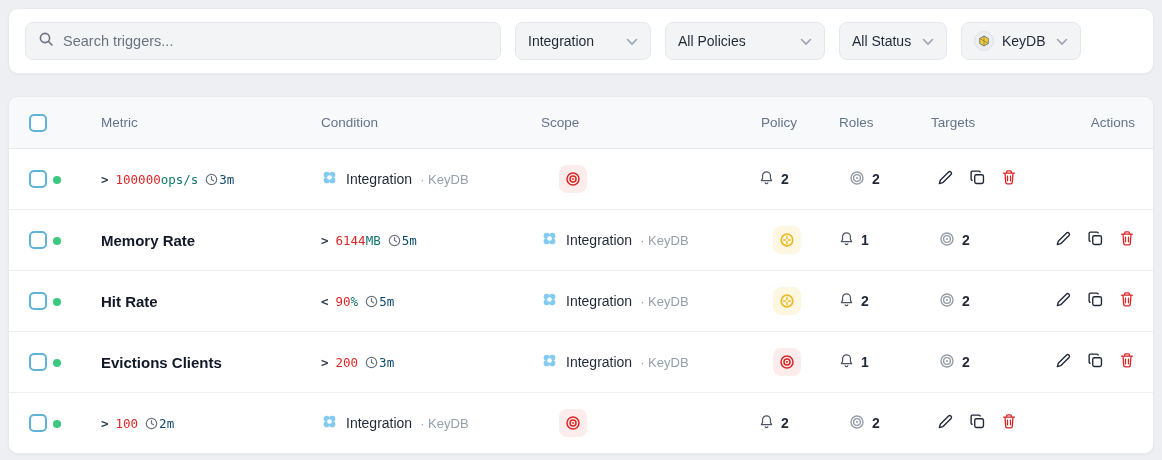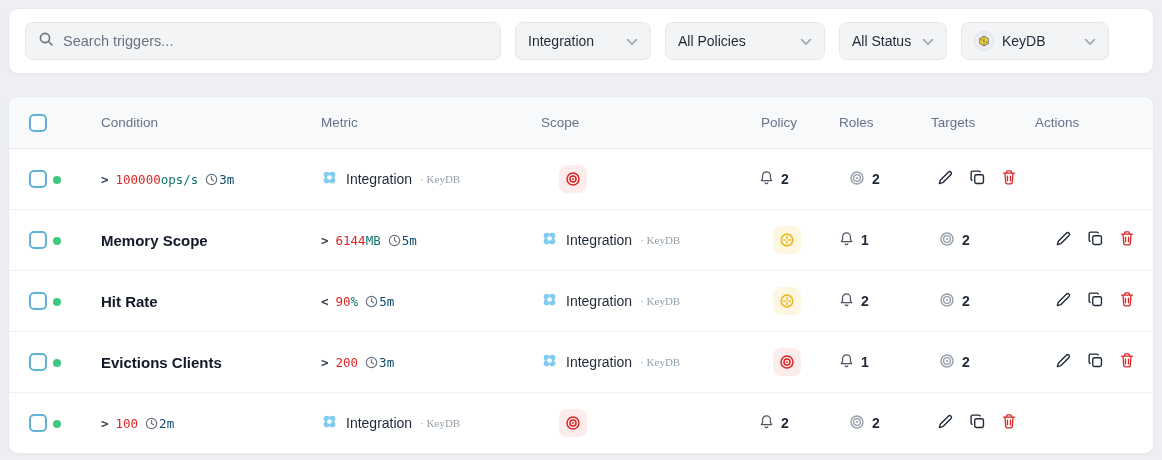--- a/index.html
+++ b/index.html
@@ -54,21 +54,21 @@
     gap: 10px;
     font-size: 14px;
     color: #1f2937;
     cursor: pointer;
     white-space: nowrap;
   }
   .dd .lbl { display: flex; align-items: center; gap: 8px; }
   .dd-integration { width: 136px; }
   .dd-policies   { width: 160px; }
   .dd-status     { width: 108px; }
-  .dd-keydb      { width: 148px; }
+  .dd-keydb      { width: 120px; }
   .keydb-badge {
     width: 20px; height: 20px; border-radius: 50%;
     background: #eceef1; border: 1px solid #dfe2e7;
     display: inline-flex; align-items: center; justify-content: center;
   }
 
   
   .tablecard {
     margin: 22px 8px 0 8px;
     height: 358px;
@@ -109,41 +109,41 @@
     font-size: 12.5px; color: #334155;
     display: flex; align-items: center;
   }
   .cond .op { font-weight: 700; margin-right: 7px; }
   .cond .val { color: var(--mono-red, #dc2626); }
   .cond .unit { color: #0f766e; }
   .cond .clock { margin: 0 1px 0 7px; display: inline-flex; }
   .cond .win { color: #0c4a6e; }
   .scope { display: flex; align-items: center; gap: 8px; font-size: 14px; color: #1f2937; }
   .scope .sub {
-    font-family: Liberation Serif, serif;
-    font-size: 11px; color: #94a0ab;
+    font-family: Liberation Sans, sans-serif;
+    font-size: 13px; color: #94a0ab;
   }
   .pill {
     width: 28px; height: 28px; border-radius: 8px; margin-left: 18px;
     display: inline-flex; align-items: center; justify-content: center;
   }
   .pill.critical { background: var(--critical-bg, #fdecec); }
   .pill.warning  { background: var(--warning-bg, #fdf6e1); }
   .countcell { display: flex; align-items: center; gap: 7px; font-size: 14px; font-weight: 700; color: #1f2937; }
   .roles-cell { padding-left: 4px; }
   .targets-cell { padding-left: 14px; }
   .actions {
     display: flex; justify-content: flex-end; align-items: center;
     gap: 15px; padding-right: 18px;
   }
   .iconbtn { background: none; border: none; padding: 0; cursor: pointer; display: inline-flex; }
   .h-policy { padding-left: 6px; }
   .h-roles { padding-left: 4px; }
   .h-targets { padding-left: 6px; }
-  .h-actions { text-align: left; padding-right: 18px; }
+  .h-actions { text-align: right; padding-right: 18px; }
 </style>
 </head>
 <body>
 
 <div class="card filterbar">
   <div class="search">
     <span>
       <svg width="16" height="16" viewBox="0 0 16 16" fill="none">
         <circle cx="7" cy="7" r="4.6" stroke="#6b7280" stroke-width="1.6"></circle>
         <path d="M10.5 10.5 L14 14" stroke="#6b7280" stroke-width="1.6" stroke-linecap="round"></path>
@@ -194,22 +194,22 @@
           <path d="M1.5 1.5 6 6 10.5 1.5" stroke="#9aa3b0" stroke-width="1.6" stroke-linecap="round"></path>
         </svg>
     </span>
   </div>
 </div>
 
 <div class="card tablecard">
   <div class="trow thead">
     <span class="cb"></span>
     <span></span>
+    <span>Metric</span>
     <span>Condition</span>
-    <span>Metric</span>
     <span>Scope</span>
     <span class="h-policy">Policy</span>
     <span class="h-roles">Roles</span>
     <span class="h-targets">Targets</span>
     <span class="h-actions">Actions</span>
   </div>
   <div id="tbody">
       <div class="trow tbody-row">
         <span class="cb"></span>
         <span><span class="dot"></span></span>
@@ -275,21 +275,21 @@
           <button class="iconbtn">
             <span><svg width="16" height="17" viewBox="0 0 16 17" fill="none">
                 <path d="M2.6 4.2h10.8 M5.6 4.2V3a1.1 1.1 0 0 1 1.1-1.1h2.6A1.1 1.1 0 0 1 10.4 3v1.2 M4 4.2l.7 9.2a1.5 1.5 0 0 0 1.5 1.4h3.6a1.5 1.5 0 0 0 1.5-1.4l.7-9.2 M6.5 7.2v4.6 M9.5 7.2v4.6" stroke="#dc2626" stroke-width="1.3" stroke-linecap="round"></path>
               </svg></span>
           </button>
         </span>
       </div>
       <div class="trow tbody-row">
         <span class="cb"></span>
         <span><span class="dot"></span></span>
-        <span class="metric">Memory Scope</span>
+        <span class="metric">Memory Rate</span>
         <span class="cond">
           <span class="op">&gt;</span>
           <span class="val">6144</span>
           <span class="unit">MB</span>
           <span class="clock">
             <svg width="13" height="13" viewBox="0 0 14 14" fill="none">
               <circle cx="7" cy="7" r="5.6" stroke="#6b7280" stroke-width="1.3"></circle>
               <path d="M7 3.8V7l2.2 1.4" stroke="#6b7280" stroke-width="1.3" stroke-linecap="round"></path>
             </svg>
           </span>

